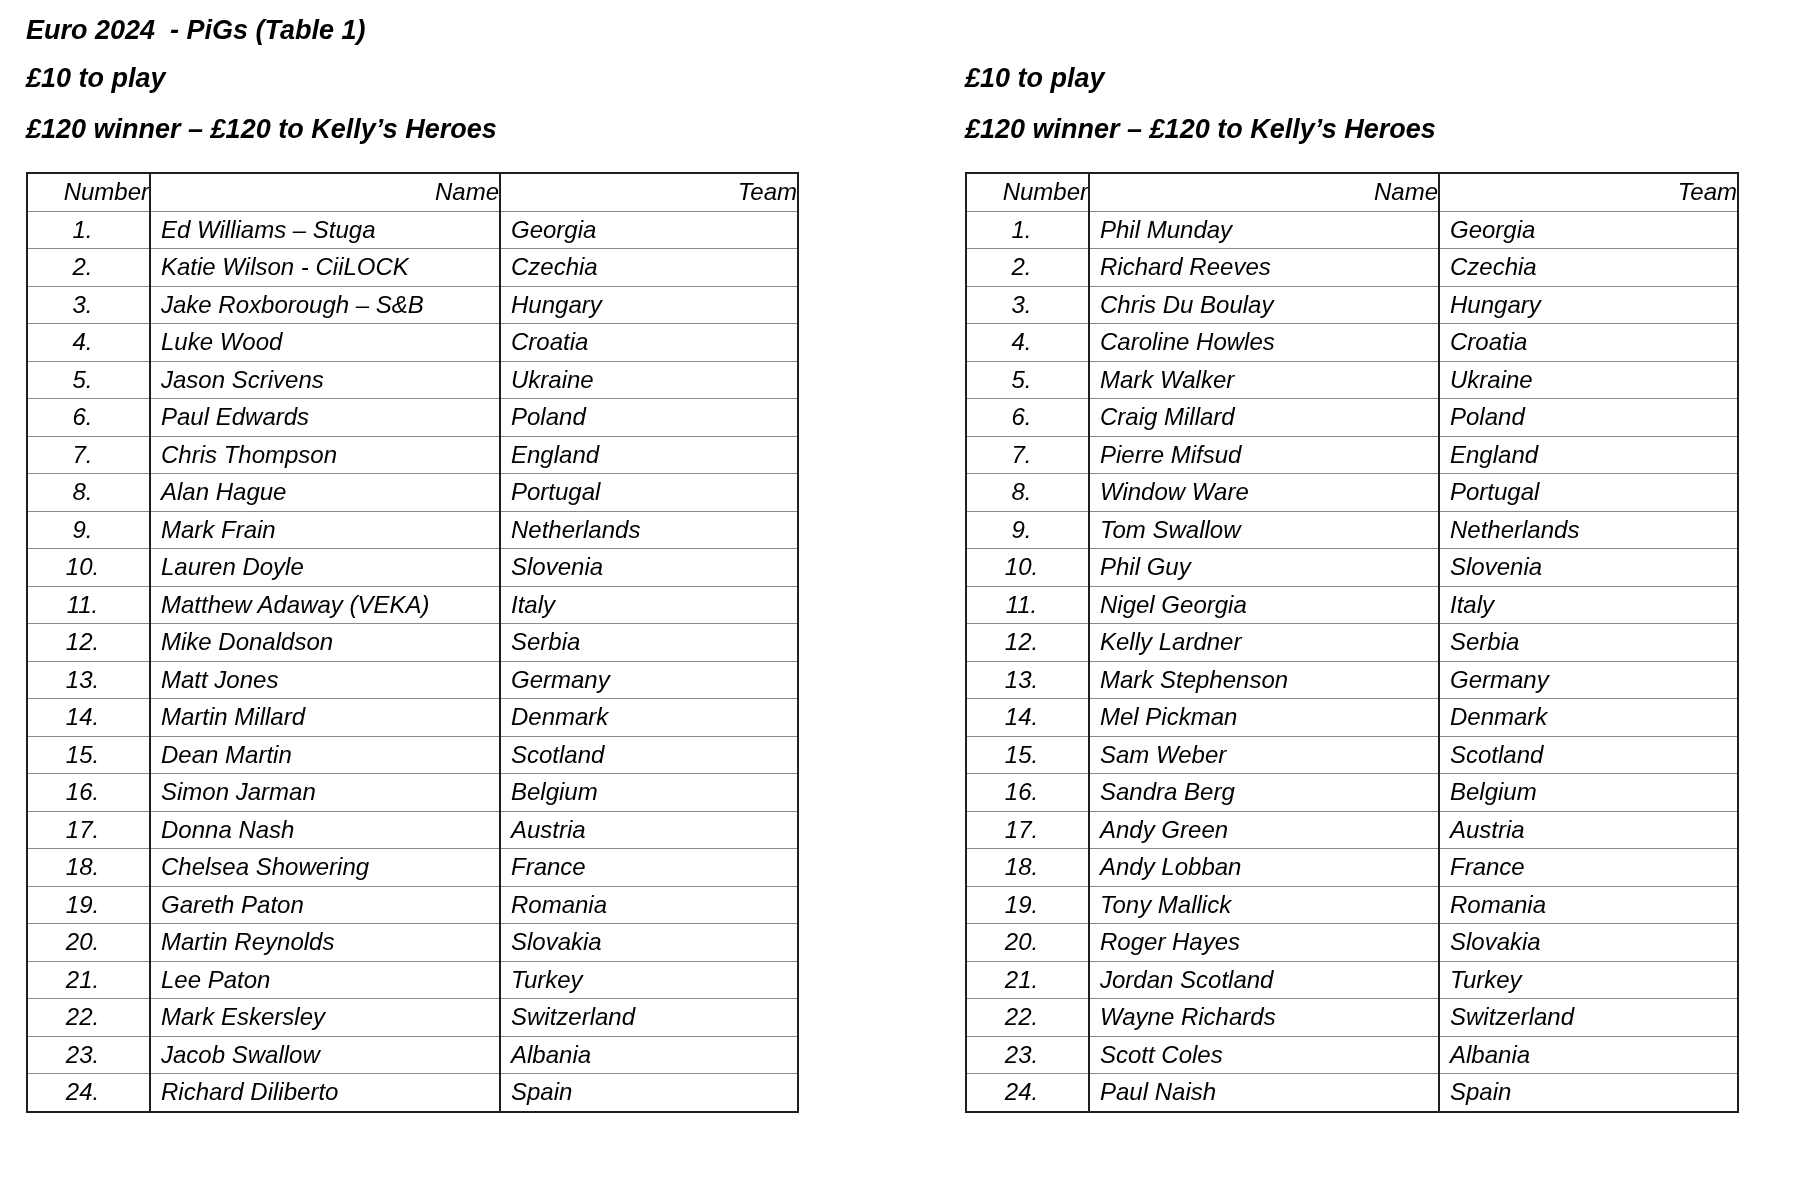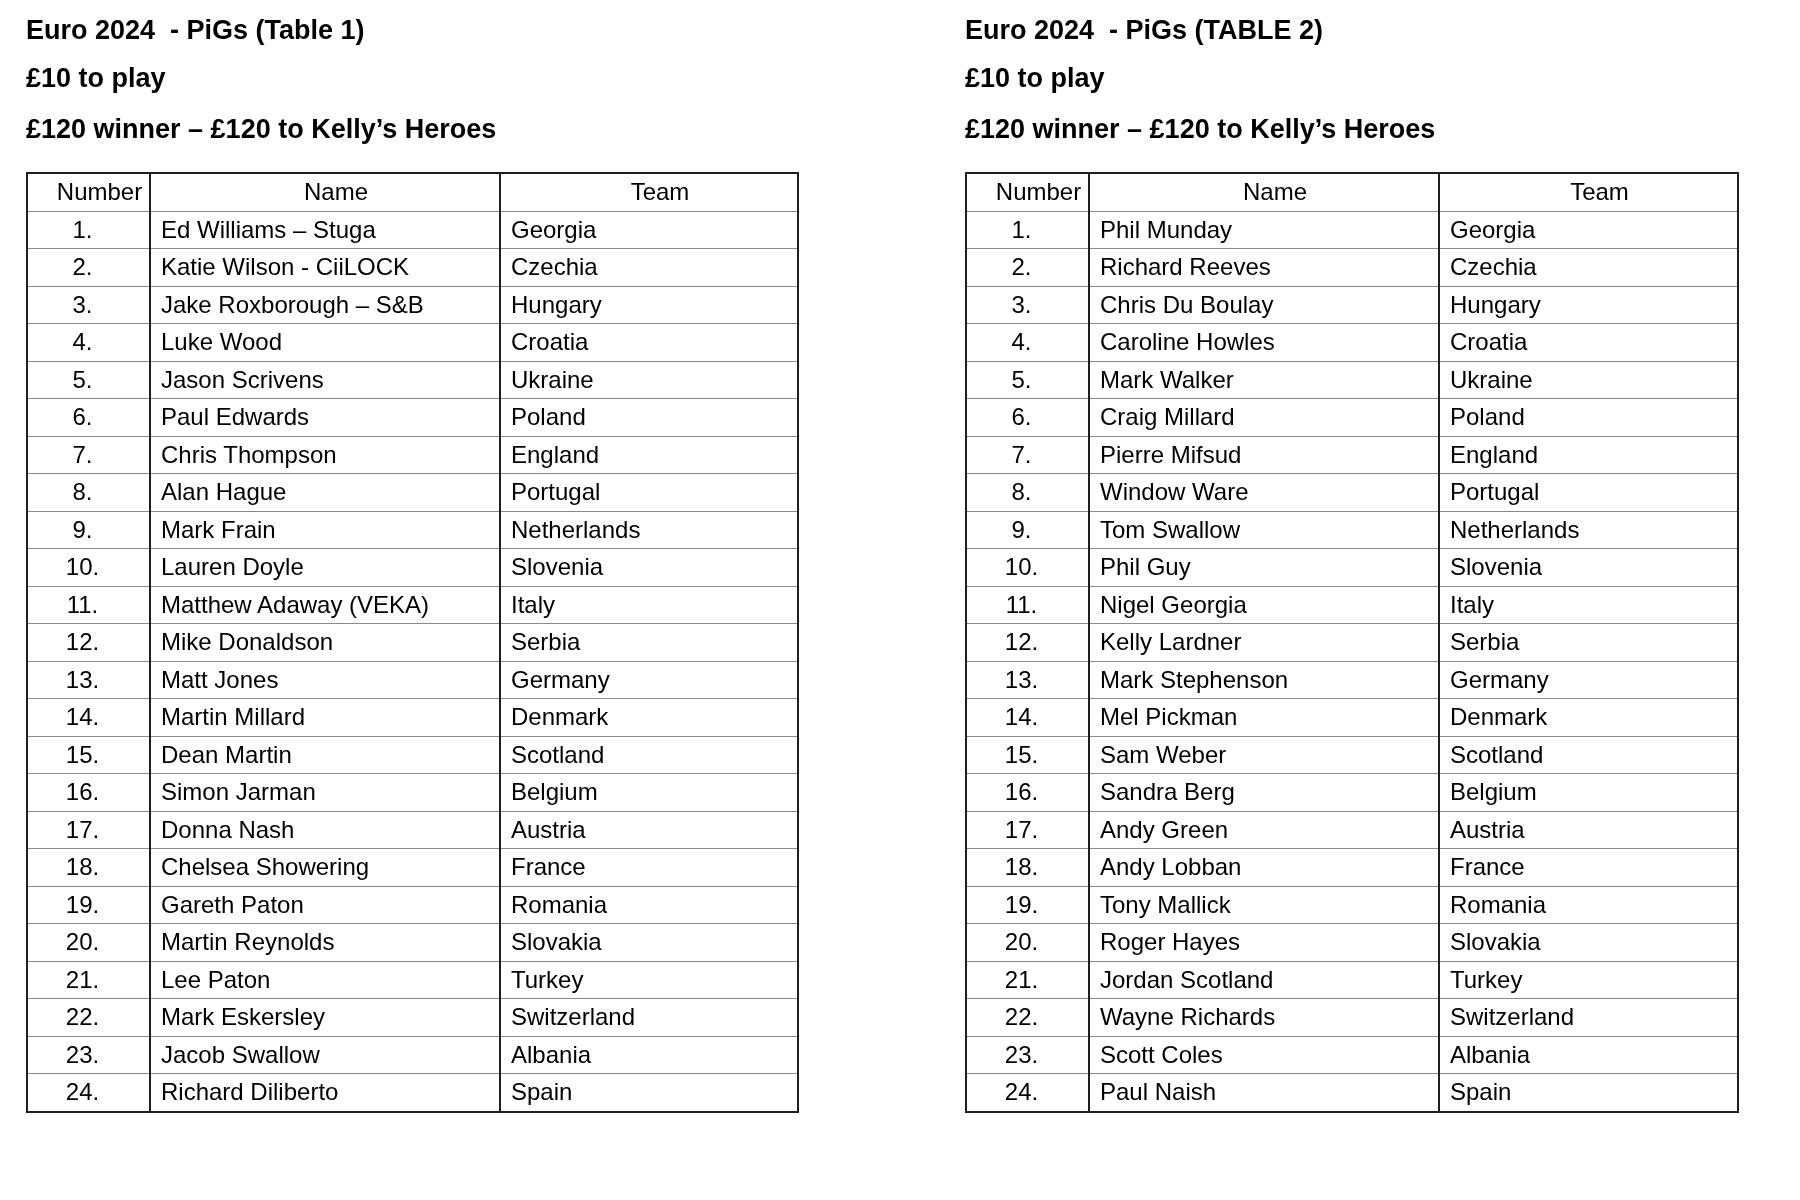--- a/index.html
+++ b/index.html
@@ -4,21 +4,21 @@
 <style>
   html,body{margin:0;padding:0;background:#ffffff;}
   .page{
     position:relative;
     width:1800px;height:1200px;
     background:#ffffff;
     font-family:"Liberation Sans",sans-serif;
     color:#000000;
     overflow:hidden;
   }
-  .panel{position:absolute;top:0;height:1200px;}
+  .panel{position:absolute;top:0;height:1200px;font-style:italic;}
   .panel-left{left:24px;width:775px;}
   .panel-right{left:963px;width:776px;}
   .doc-title,.doc-sub{
     position:absolute;left:2px;margin:0;
     font-weight:bold;font-size:27px;line-height:1.2;
     white-space:pre-wrap;color:#000000;
   }
   .doc-title{top:14px;}
   .sub1{top:62px;}
   .sub2{top:113px;}
@@ -33,21 +33,21 @@
     border-left:2px solid #1f1f1f;
     border-top:1px solid #8a8a8a;
     height:36.5px;
     padding:0;
     font-weight:normal;
     overflow:hidden;white-space:nowrap;
     vertical-align:middle;
   }
   .roster thead th{border-top:none;}
   .roster th:first-child,.roster td:first-child{border-left:none;}
-  .roster th{text-align:center;padding-left:22px;}
+  .roster th{text-align:right;padding-left:22px;}
   .roster td.col-number{text-align:center;padding-right:12px;}
   .roster td.col-name,.roster td.col-team{text-align:left;padding-left:10px;}
 </style>
 </head>
 <body>
 
 <div class="page">
 
   <section class="panel panel-left">
     <h1 class="doc-title">Euro 2024  - PiGs (Table 1)</h1>
@@ -185,21 +185,20 @@
           <tr>
             <td class="col-number">24.</td>
             <td class="col-name">Richard Diliberto</td>
             <td class="col-team">Spain</td>
           </tr>
         </tbody>
       </table>
   </section>
 
   <section class="panel panel-right">
-    <h1 class="doc-title">Euro 2024  - PiGs (TABLE 2)</h1>
     <p class="doc-sub sub1">£10 to play</p>
     <p class="doc-sub sub2">£120 winner – £120 to Kelly’s Heroes</p>
     <table class="roster" style="width:772px">
       <colgroup>
         <col style="width:123px">
           <col style="width:350px">
           <col style="width:299px">
       </colgroup>
     <thead>
           <tr>

